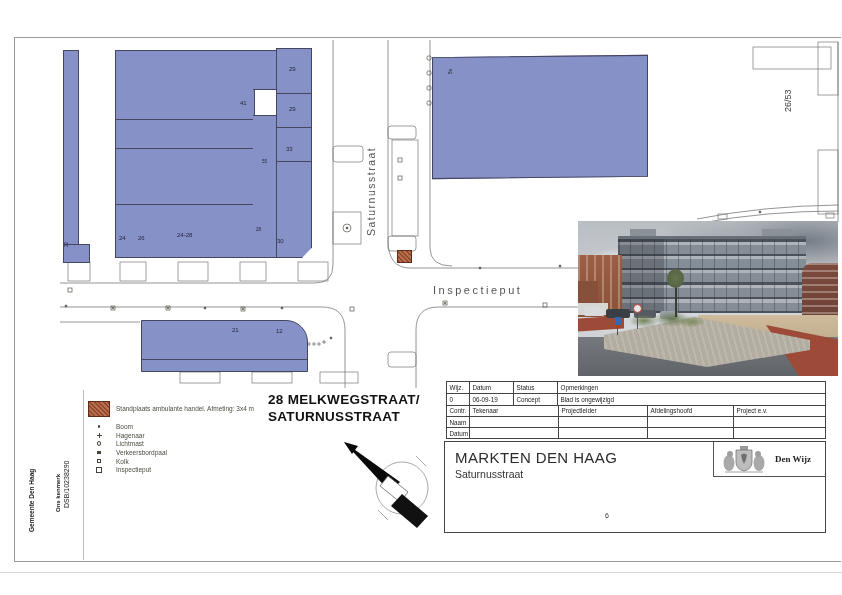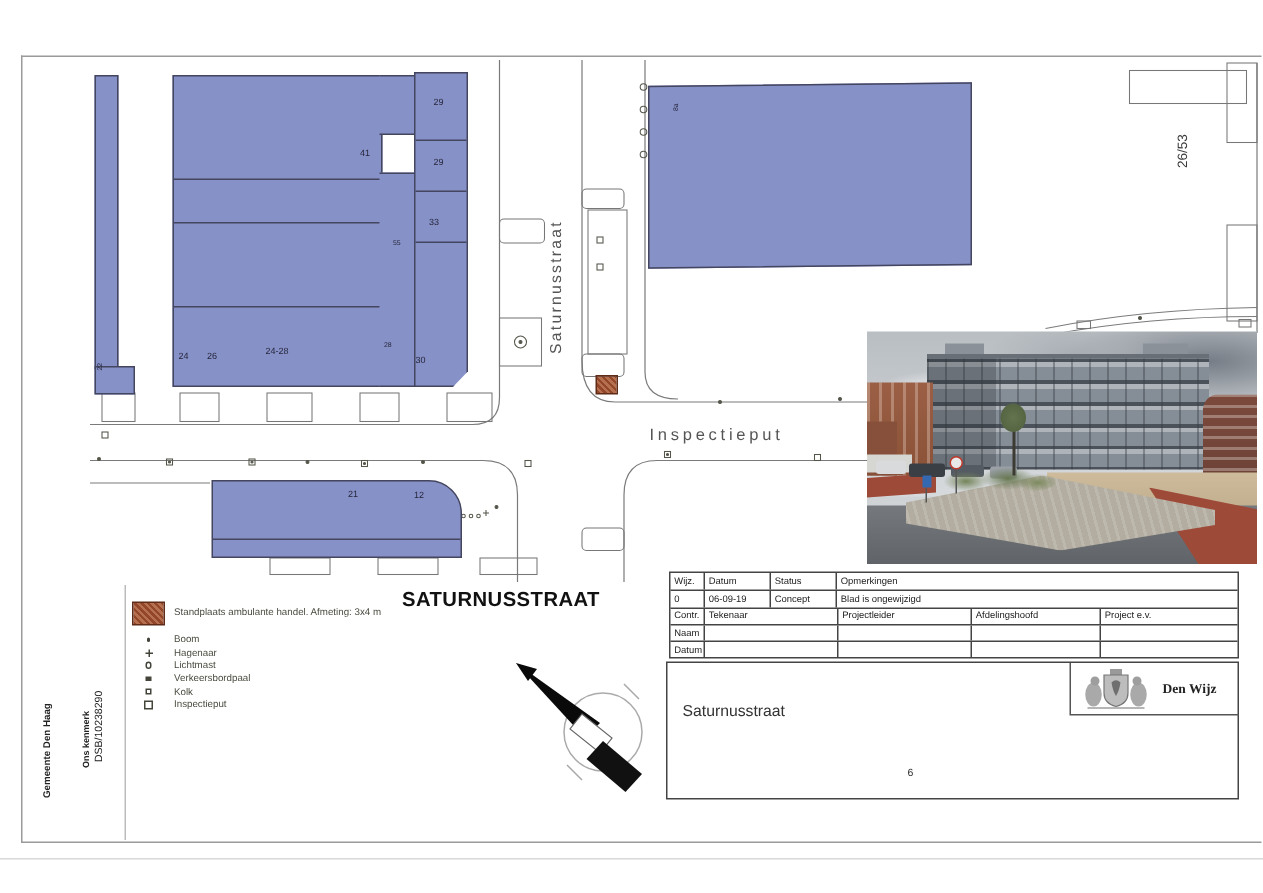--- a/index.html
+++ b/index.html
@@ -263,20 +263,21 @@
     </div>
     <div class="leg-row">
       <span class="leg-sym">
           <span class="s-insp"></span>
         </span>
       <span>Inspectieput</span>
     </div>
   </div>
 
   <div class="abs doc-title">
+    <div>28 MELKWEGSTRAAT/</div>
     <div>SATURNUSSTRAAT</div>
   </div>
 
   <svg class="abs" style="left:342px;top:436px;" width="110" height="105" viewBox="0 0 110 105">
     <circle cx="60" cy="52" r="26" stroke="#aaa" stroke-width="1" fill="none"></circle>
     <path d="M74,20 L84,30 M36,74 L46,84" stroke="#aaa" stroke-width="1"></path>
     <path d="M2,6 L16,10 L10,18 Z" fill="#0a0a0a"></path>
     <path d="M2,6 L58,46 L48,56 Z" fill="#0a0a0a"></path>
     <path d="M46,40 L66,56 L58,66 L38,50 Z" fill="#fff" stroke="#666" stroke-width="0.8"></path>
     <path d="M60,58 L86,80 L75,92 L49,70 Z" fill="#111"></path>
@@ -312,20 +313,21 @@
     <div class="trow" style="height:10px;">
       <div class="tc w23">Datum</div>
       <div class="tc w89"></div>
       <div class="tc w89"></div>
       <div class="tc w86"></div>
       <div class="tc w93"></div>
     </div>
   </div>
 
   <div class="abs titlebox">
+    <div class="abs tb-org">MARKTEN DEN HAAG</div>
     <div class="abs tb-sub">Saturnusstraat</div>
     <div class="abs tb-vline"></div>
     <div class="abs tb-hline"></div>
     <svg class="abs" style="left:276px;top:3px;" width="46" height="29" viewBox="0 0 46 29">
       <ellipse cx="8" cy="18" rx="5.5" ry="8" fill="#a9a9a9"></ellipse>
       <circle cx="9" cy="9" r="3" fill="#9e9e9e"></circle>
       <ellipse cx="38" cy="18" rx="5.5" ry="8" fill="#a9a9a9"></ellipse>
       <circle cx="37" cy="9" r="3" fill="#9e9e9e"></circle>
       <rect x="19" y="1" width="8" height="4" fill="#999"></rect>
       <path d="M15,5 h16 v12 q0,7 -8,9 q-8,-2 -8,-9 Z" fill="#bdbdbd" stroke="#777" stroke-width="0.8"></path>

